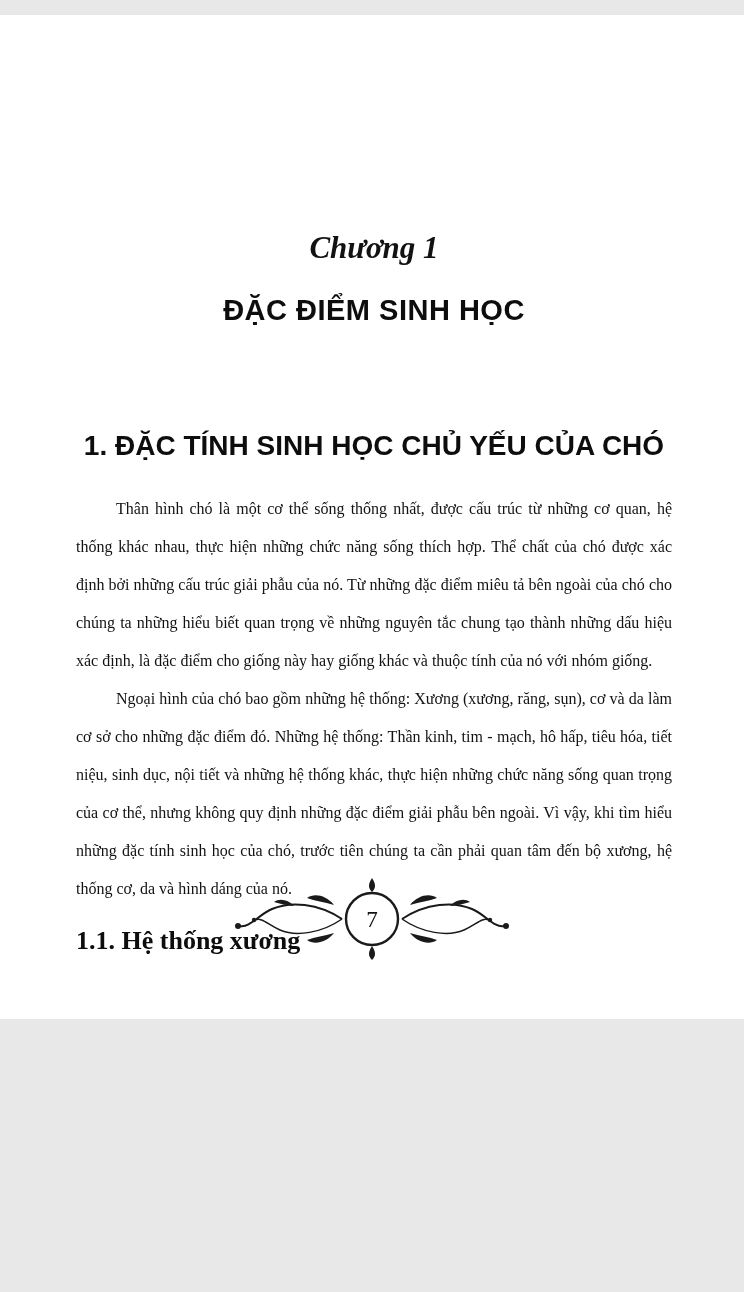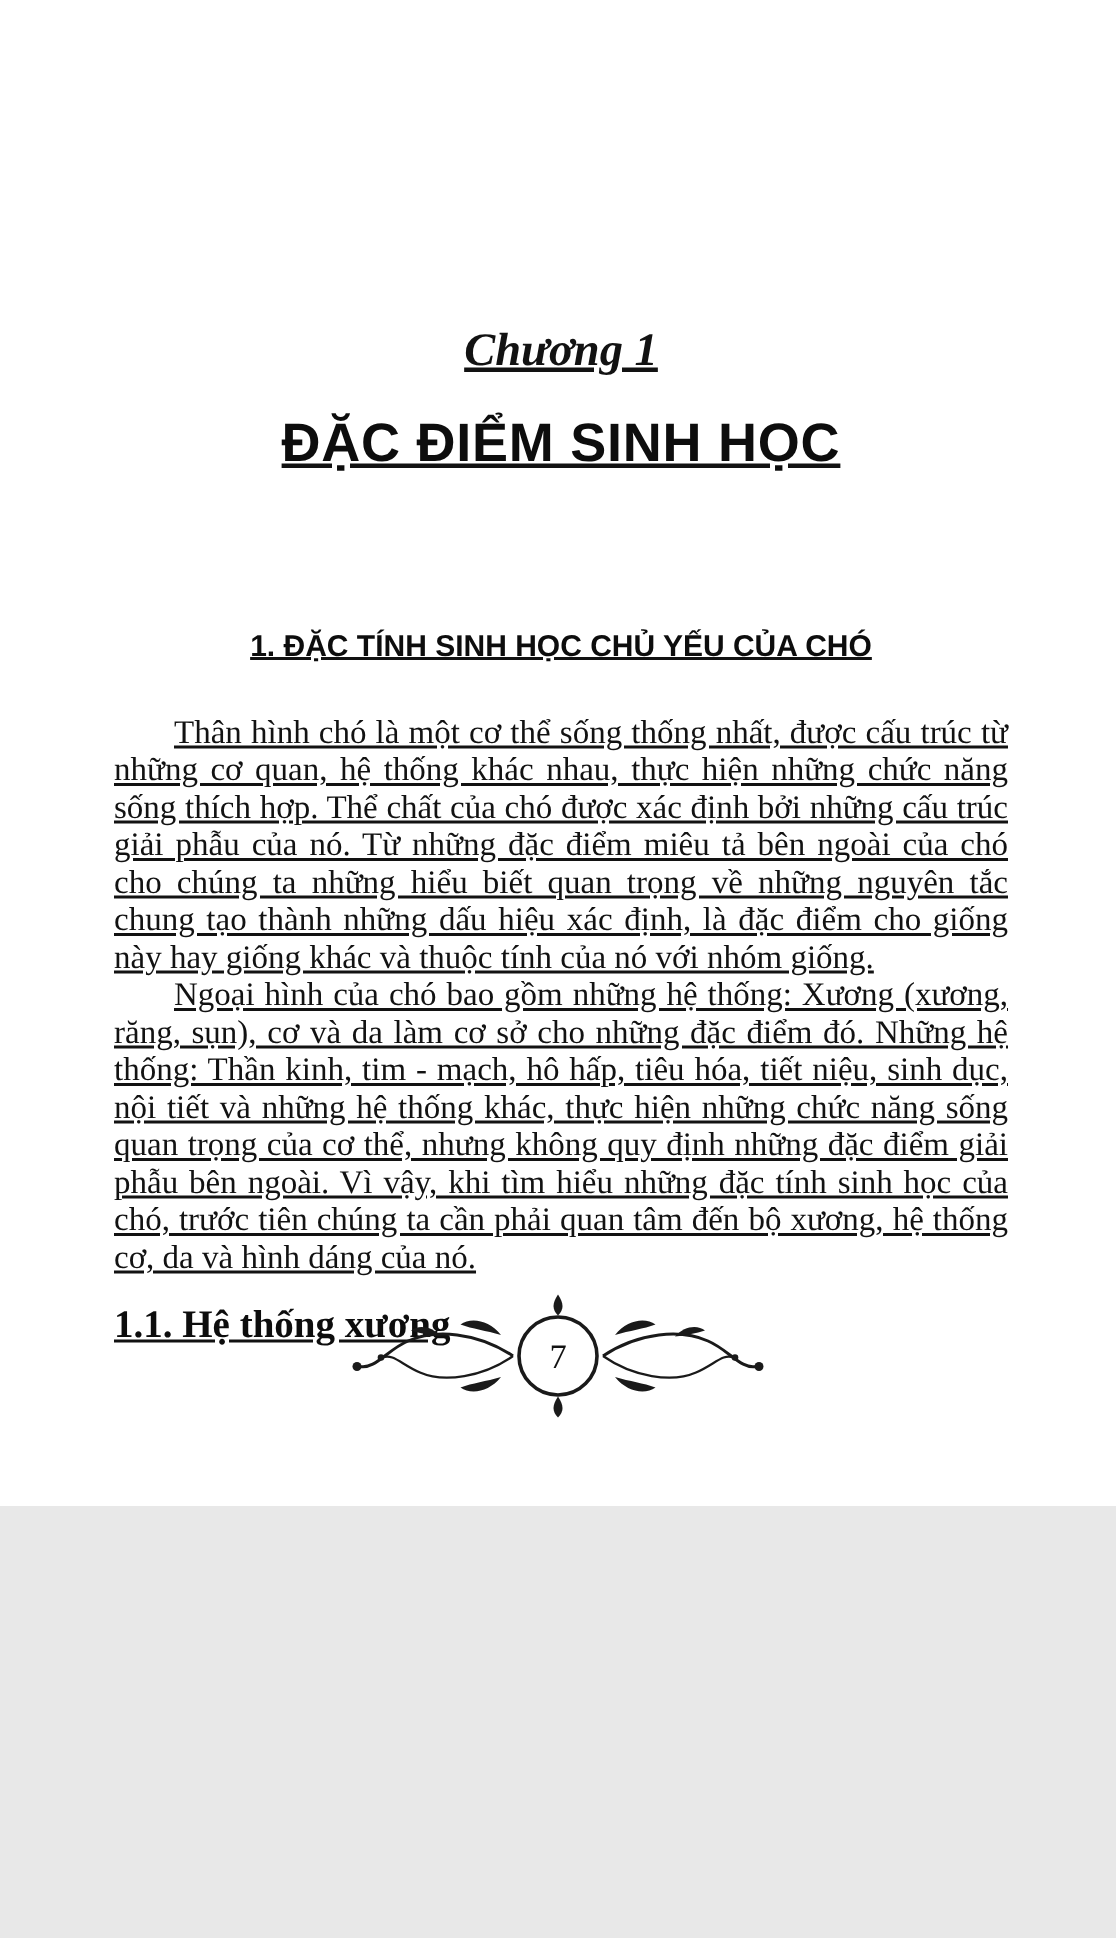--- a/index.html
+++ b/index.html
@@ -4,62 +4,61 @@
 <style>
   html, body {
     margin: 0;
     padding: 0;
     background: #e8e8e8;
   }
   .page {
     position: relative;
     width: 744px;
     height: 1004px;
-    margin: 0 auto;
+    margin: 15px auto;
     background: #ffffff;
     color: #121212;
     font-family: "Liberation Serif", serif;
     overflow: hidden;
-    text-decoration: underline;
   }
   .content {
     padding: 0 72px 0 76px;
   }
   .chapter-label {
     margin-top: 213px;
     text-align: center;
     font-style: italic;
     font-weight: bold;
     font-size: 31px;
     line-height: 40px;
     font-family: "Liberation Serif", serif;
   }
   .book-title {
     margin-top: 16px;
     text-align: center;
     font-family: "Liberation Sans", sans-serif;
     font-weight: 700;
-    font-size: 36px;
+    font-size: 29px;
     line-height: 52px;
     letter-spacing: 0.5px;
     color: #0d0d0d;
   }
   .section-heading {
     margin-top: 96px;
     text-align: center;
     font-family: "Liberation Sans", sans-serif;
     font-weight: 700;
-    font-size: 20px;
+    font-size: 28px;
     line-height: 28px;
     color: #0d0d0d;
   }
   p.body-par {
     margin: 0;
-    font-size: 22px;
-    line-height: 25px;
+    font-size: 16px;
+    line-height: 38px;
     text-align: justify;
     text-indent: 40px;
     color: #121212;
   }
   p.body-par.first {
     margin-top: 30px;
   }
   .subsection-heading {
     margin-top: 16px;
     font-weight: 700;

